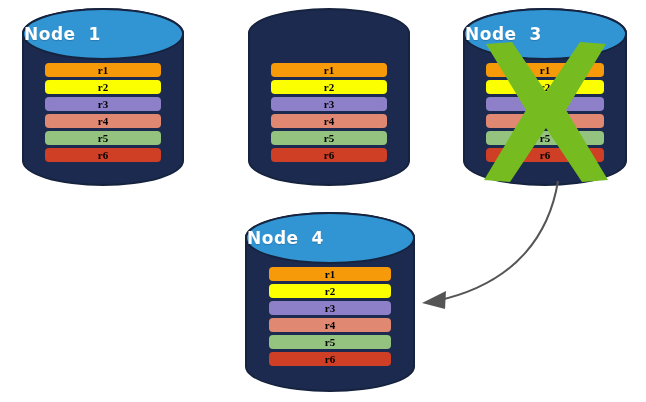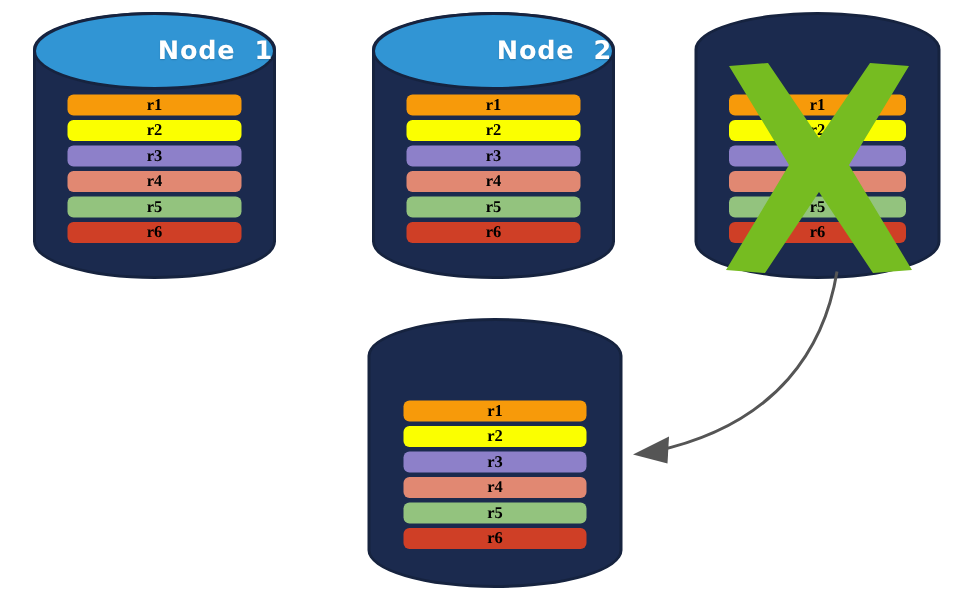--- a/index.html
+++ b/index.html
@@ -42,21 +42,21 @@
     left: 0;
     top: 0;
     width: 100%;
     height: 52px;
     background: #3195d4;
     border: 2px solid #16233f;
     border-radius: 50%;
     box-sizing: border-box;
     display: flex;
     align-items: center;
-    justify-content: flex-end;
+    justify-content: flex-start;
   }
   .node-label {
     color: #ffffff;
     font-size: 17px;
     font-weight: bold;
     letter-spacing: 0.5px;
     white-space: pre;
     text-shadow: 0 1px 1px rgba(0,0,0,0.18);
   }
 
@@ -134,47 +134,47 @@
         <span class="record-label" style="color: rgb(0, 0, 0);">r5</span>
       </div>
       <div class="record" style="background: rgb(207, 63, 38);">
         <span class="record-label" style="color: rgb(0, 0, 0);">r6</span>
       </div>
     </div>
   </div>
 
   <div class="node" id="node-2">
     <div class="cyl-body" style="background: rgb(27, 42, 78); border-color: rgb(22, 35, 63);"></div>
+    <div class="records">
+      <div class="record" style="background: rgb(247, 154, 10);">
+        <span class="record-label" style="color: rgb(0, 0, 0);">r1</span>
+      </div>
+      <div class="record" style="background: rgb(251, 255, 0);">
+        <span class="record-label" style="color: rgb(0, 0, 0);">r2</span>
+      </div>
+      <div class="record" style="background: rgb(141, 128, 201);">
+        <span class="record-label" style="color: rgb(0, 0, 0);">r3</span>
+      </div>
+      <div class="record" style="background: rgb(225, 136, 114);">
+        <span class="record-label" style="color: rgb(0, 0, 0);">r4</span>
+      </div>
+      <div class="record" style="background: rgb(147, 195, 126);">
+        <span class="record-label" style="color: rgb(0, 0, 0);">r5</span>
+      </div>
+      <div class="record" style="background: rgb(207, 63, 38);">
+        <span class="record-label" style="color: rgb(0, 0, 0);">r6</span>
+      </div>
+    </div>
+  </div>
+
+  <div class="node" id="node-3">
+    <div class="cyl-body" style="background: rgb(27, 42, 78); border-color: rgb(22, 35, 63);"></div>
     <div class="cyl-top" style="background: rgb(49, 149, 212); border-color: rgb(22, 35, 63);">
-      <span class="node-label" style="color: rgb(255, 255, 255);">Node  2</span>
-    </div>
-    <div class="records">
-      <div class="record" style="background: rgb(247, 154, 10);">
-        <span class="record-label" style="color: rgb(0, 0, 0);">r1</span>
-      </div>
-      <div class="record" style="background: rgb(251, 255, 0);">
-        <span class="record-label" style="color: rgb(0, 0, 0);">r2</span>
-      </div>
-      <div class="record" style="background: rgb(141, 128, 201);">
-        <span class="record-label" style="color: rgb(0, 0, 0);">r3</span>
-      </div>
-      <div class="record" style="background: rgb(225, 136, 114);">
-        <span class="record-label" style="color: rgb(0, 0, 0);">r4</span>
-      </div>
-      <div class="record" style="background: rgb(147, 195, 126);">
-        <span class="record-label" style="color: rgb(0, 0, 0);">r5</span>
-      </div>
-      <div class="record" style="background: rgb(207, 63, 38);">
-        <span class="record-label" style="color: rgb(0, 0, 0);">r6</span>
-      </div>
-    </div>
-  </div>
-
-  <div class="node" id="node-3">
-    <div class="cyl-body" style="background: rgb(27, 42, 78); border-color: rgb(22, 35, 63);"></div>
+      <span class="node-label" style="color: rgb(255, 255, 255);">Node  3</span>
+    </div>
     <div class="records">
       <div class="record" style="background: rgb(247, 154, 10);">
         <span class="record-label" style="color: rgb(0, 0, 0);">r1</span>
       </div>
       <div class="record" style="background: rgb(251, 255, 0);">
         <span class="record-label" style="color: rgb(0, 0, 0);">r2</span>
       </div>
       <div class="record" style="background: rgb(141, 128, 201);">
         <span class="record-label" style="color: rgb(0, 0, 0);">r3</span>
       </div>
@@ -185,20 +185,23 @@
         <span class="record-label" style="color: rgb(0, 0, 0);">r5</span>
       </div>
       <div class="record" style="background: rgb(207, 63, 38);">
         <span class="record-label" style="color: rgb(0, 0, 0);">r6</span>
       </div>
     </div>
   </div>
 
   <div class="node" id="node-4">
     <div class="cyl-body" style="background: rgb(27, 42, 78); border-color: rgb(22, 35, 63);"></div>
+    <div class="cyl-top" style="background: rgb(49, 149, 212); border-color: rgb(22, 35, 63);">
+      <span class="node-label" style="color: rgb(255, 255, 255);">Node  4</span>
+    </div>
     <div class="records">
       <div class="record" style="background: rgb(247, 154, 10);">
         <span class="record-label" style="color: rgb(0, 0, 0);">r1</span>
       </div>
       <div class="record" style="background: rgb(251, 255, 0);">
         <span class="record-label" style="color: rgb(0, 0, 0);">r2</span>
       </div>
       <div class="record" style="background: rgb(141, 128, 201);">
         <span class="record-label" style="color: rgb(0, 0, 0);">r3</span>
       </div>

